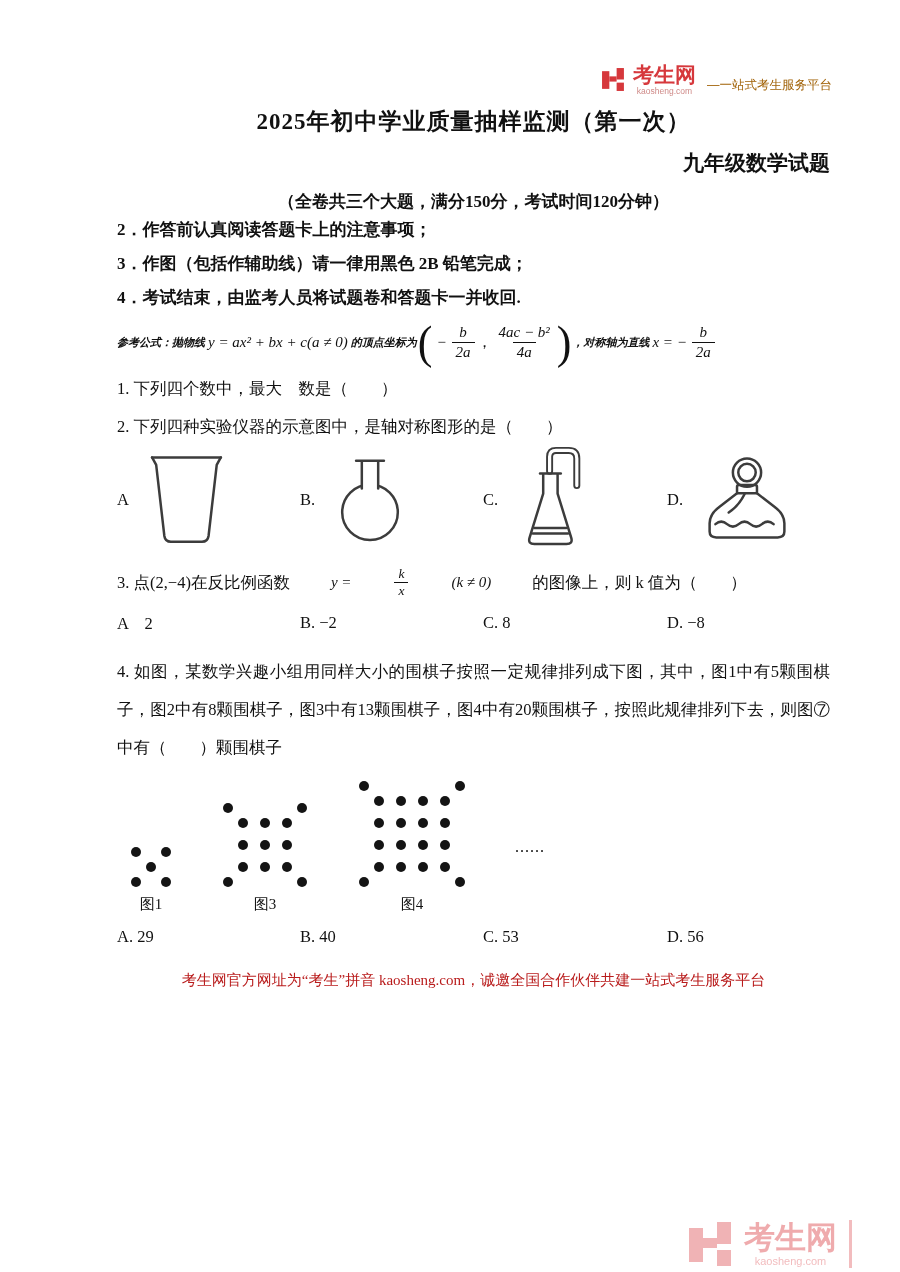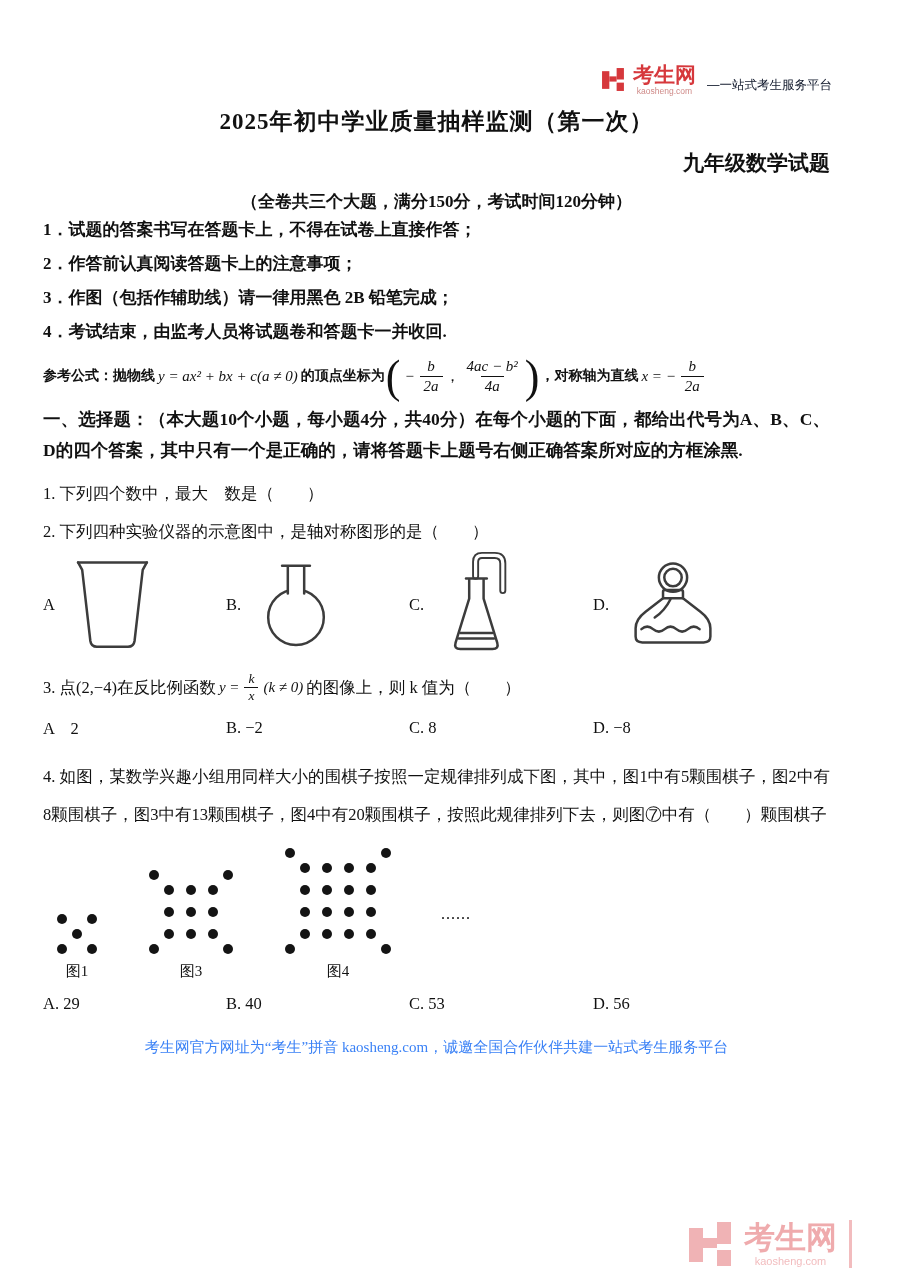--- a/index.html
+++ b/index.html
@@ -3,71 +3,71 @@
 <meta charset="utf-8">
 <style>
   * { margin:0; padding:0; box-sizing:border-box; }
   html,body { background:#ffffff; }
   .page {
     position:relative; width:900px; height:1272px; margin:4px auto;
     background:#ffffff; color:#111;
     font-family:"Liberation Serif","DejaVu Serif",serif;
     overflow:hidden;
   }
-  .content { padding:0 70px 0 43px; }
+  .content { padding:0 70px 0 117px; }
 
   
   .logo { position:absolute; top:60px; right:68px; display:flex; align-items:center; gap:7px; }
   .logo-name-block { display:flex; flex-direction:column; align-items:center; line-height:1; }
   .logo-name { color:#d6383c; font-weight:bold; font-size:21px; font-family:"Liberation Sans",sans-serif; }
   .logo-domain { color:#cf8a88; font-size:8.5px; font-family:"Liberation Sans",sans-serif; margin-top:2px; }
-  .logo-tagline { color:#0f172a; font-size:12.5px; font-family:"Liberation Sans",sans-serif; margin-left:4px; align-self:flex-end; padding-bottom:2px; }
+  .logo-tagline { color:#a16207; font-size:12.5px; font-family:"Liberation Sans",sans-serif; margin-left:4px; align-self:flex-end; padding-bottom:2px; }
 
   
   .title    { margin-top:102px; text-align:center; font-size:23px; font-weight:bold; letter-spacing:1px; }
   .subtitle { margin-top:12px;  text-align:right; font-size:21px; font-weight:bold; }
   .meta     { margin-top:13px;  text-align:center; font-size:17px; font-weight:bold; }
 
   .notice-heading { margin-top:12px; font-size:17.5px; font-weight:bold; }
   .notice-item    { font-size:17px; font-weight:bold; line-height:2.0; }
 
   
   .formula-row { margin-top:8px; display:flex; align-items:center; flex-wrap:nowrap; font-size:16px; }
-  .cn-bold { font-weight:bold; font-size:14px; white-space:nowrap; }
+  .cn-bold { font-weight:bold; font-size:11px; white-space:nowrap;font-style:italic; }
   .mi { font-style:italic; font-size:15px; white-space:nowrap; padding:0 3px; }
   .frac { display:inline-flex; flex-direction:column; align-items:center; font-style:italic; font-size:15px; line-height:1.25; margin:0 2px; }
   .frac .num { padding:0 4px; }
   .frac .den { border-top:1.4px solid #111; padding:0 4px; }
   .frac.small { font-size:13.5px; }
   .bigp { font-size:44px; font-weight:300; line-height:0.85; transform:scaleY(1.05); padding:0 1px; }
 
   
   .section-intro { margin-top:8px; font-size:17.5px; font-weight:bold; line-height:1.8; text-align:justify; }
 
   
   .q-text { margin-top:16px; font-size:16.5px; }
   .options { margin-top:13px; display:grid; grid-template-columns:183px 183px 184px 1fr; font-size:16.5px; }
-  .q3-line { margin-top:12px; display:flex; align-items:center; font-size:16.5px; }
+  .q3-line { margin-top:12px; display:flex; align-items:center; font-size:16.5px;gap:38px; }
   .q4-para { margin-top:18px; font-size:16.5px; line-height:2.3; text-align:justify; }
 
   
   .q2-row { margin-top:8px; display:grid; grid-template-columns:183px 183px 184px 1fr; align-items:center; }
   .q2-cell { display:flex; align-items:center; gap:10px; }
   .opt-letter { font-size:16.5px; }
   .equip { flex:0 0 auto; }
   .equip path, .equip line, .equip circle, .equip rect, .equip polyline { vector-effect:non-scaling-stroke; }
 
   
   .fig-row { margin-top:12px; display:flex; align-items:flex-end; gap:48px; padding-left:12px; }
   .go-figure { display:flex; flex-direction:column; align-items:center;justify-content:space-between; }
   .fig-label { font-size:15px; margin-top:6px; }
   .fig-ellipsis { align-self:flex-end; margin-bottom:58px; font-size:16px; letter-spacing:1px; }
 
   
-  .footer { margin-top:24px; text-align:center; font-size:15px; color:#3b82f6; }
+  .footer { margin-top:24px; text-align:center; font-size:15px; color:#b91c1c; }
   .watermark { position:absolute; right:48px; bottom:8px; display:flex; align-items:center; gap:9px;
                border-right:3px solid #f2bcbe; padding-right:12px; }
   .wm-name-block { display:flex; flex-direction:column; align-items:center; line-height:1; }
   .wm-name { color:#efabad; font-size:31px; font-weight:bold; font-family:"Liberation Sans",sans-serif; }
   .wm-domain { color:#f2bcbe; font-size:11px; font-family:"Liberation Sans",sans-serif; margin-top:3px; }
 </style>
 </head>
 <body>
 
 <div class="page">
@@ -86,21 +86,20 @@
     <span class="logo-tagline">—一站式考生服务平台</span>
   </div>
 
   <div class="content">
 
     <div class="title">2025年初中学业质量抽样监测（第一次）</div>
     <div class="subtitle">九年级数学试题</div>
     <div class="meta">（全卷共三个大题，满分150分，考试时间120分钟）</div>
 
     <div>
-      <div class="notice-item">1．试题的答案书写在答题卡上，不得在试卷上直接作答；</div>
       <div class="notice-item">2．作答前认真阅读答题卡上的注意事项；</div>
       <div class="notice-item">3．作图（包括作辅助线）请一律用黑色 2B 铅笔完成；</div>
       <div class="notice-item">4．考试结束，由监考人员将试题卷和答题卡一并收回.</div>
     </div>
 
     <div class="formula-row">
       <span class="cn-bold">参考公式：抛物线</span>
       <span class="mi">y = ax² + bx + c(a ≠ 0)</span>
       <span class="cn-bold">的顶点坐标为</span>
       <span class="bigp">(</span>
@@ -116,21 +115,20 @@
       </span>
       <span class="bigp">)</span>
       <span class="cn-bold">，对称轴为直线</span>
       <span class="mi">x = −</span>
       <span class="frac">
         <span class="num">b</span>
         <span class="den">2a</span>
       </span>
     </div>
 
-    <div class="section-intro">一、选择题：（本大题10个小题，每小题4分，共40分）在每个小题的下面，都给出代号为A、B、C、D的四个答案，其中只有一个是正确的，请将答题卡上题号右侧正确答案所对应的方框涂黑.</div>
 
     <div class="q-text">1. 下列四个数中，最大　数是（　　）</div>
 
     <div class="q-text">2. 下列四种实验仪器的示意图中，是轴对称图形的是（　　）</div>
     <div class="q2-row">
 
       <div class="q2-cell">
         <span class="opt-letter">A</span>
         <svg class="equip" width="90" height="104" viewBox="0 0 110 120">
           <g fill="none" stroke="#3c3c3c" stroke-width="2.5" stroke-linecap="round" stroke-linejoin="round">

